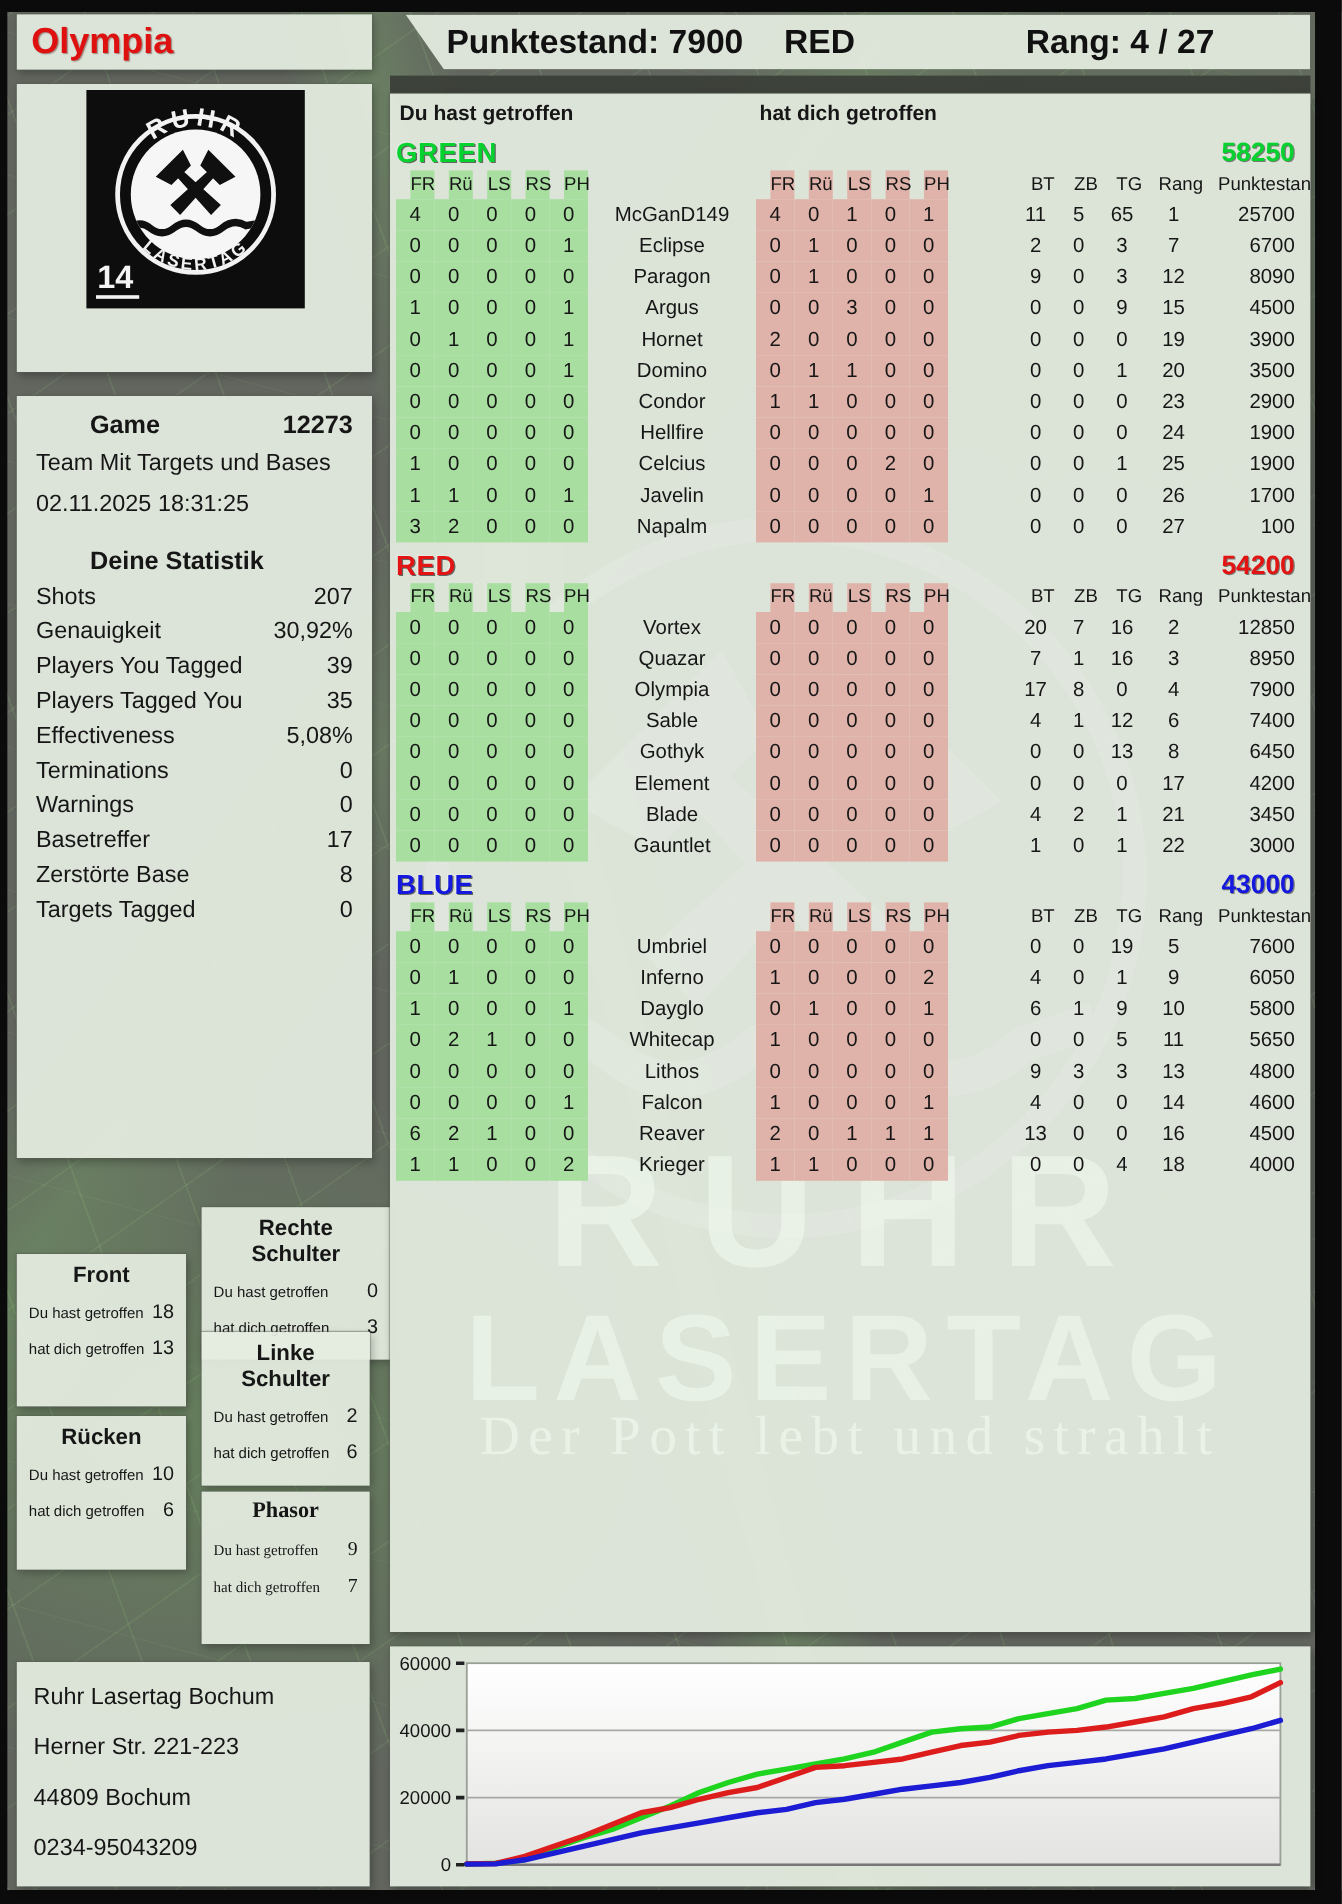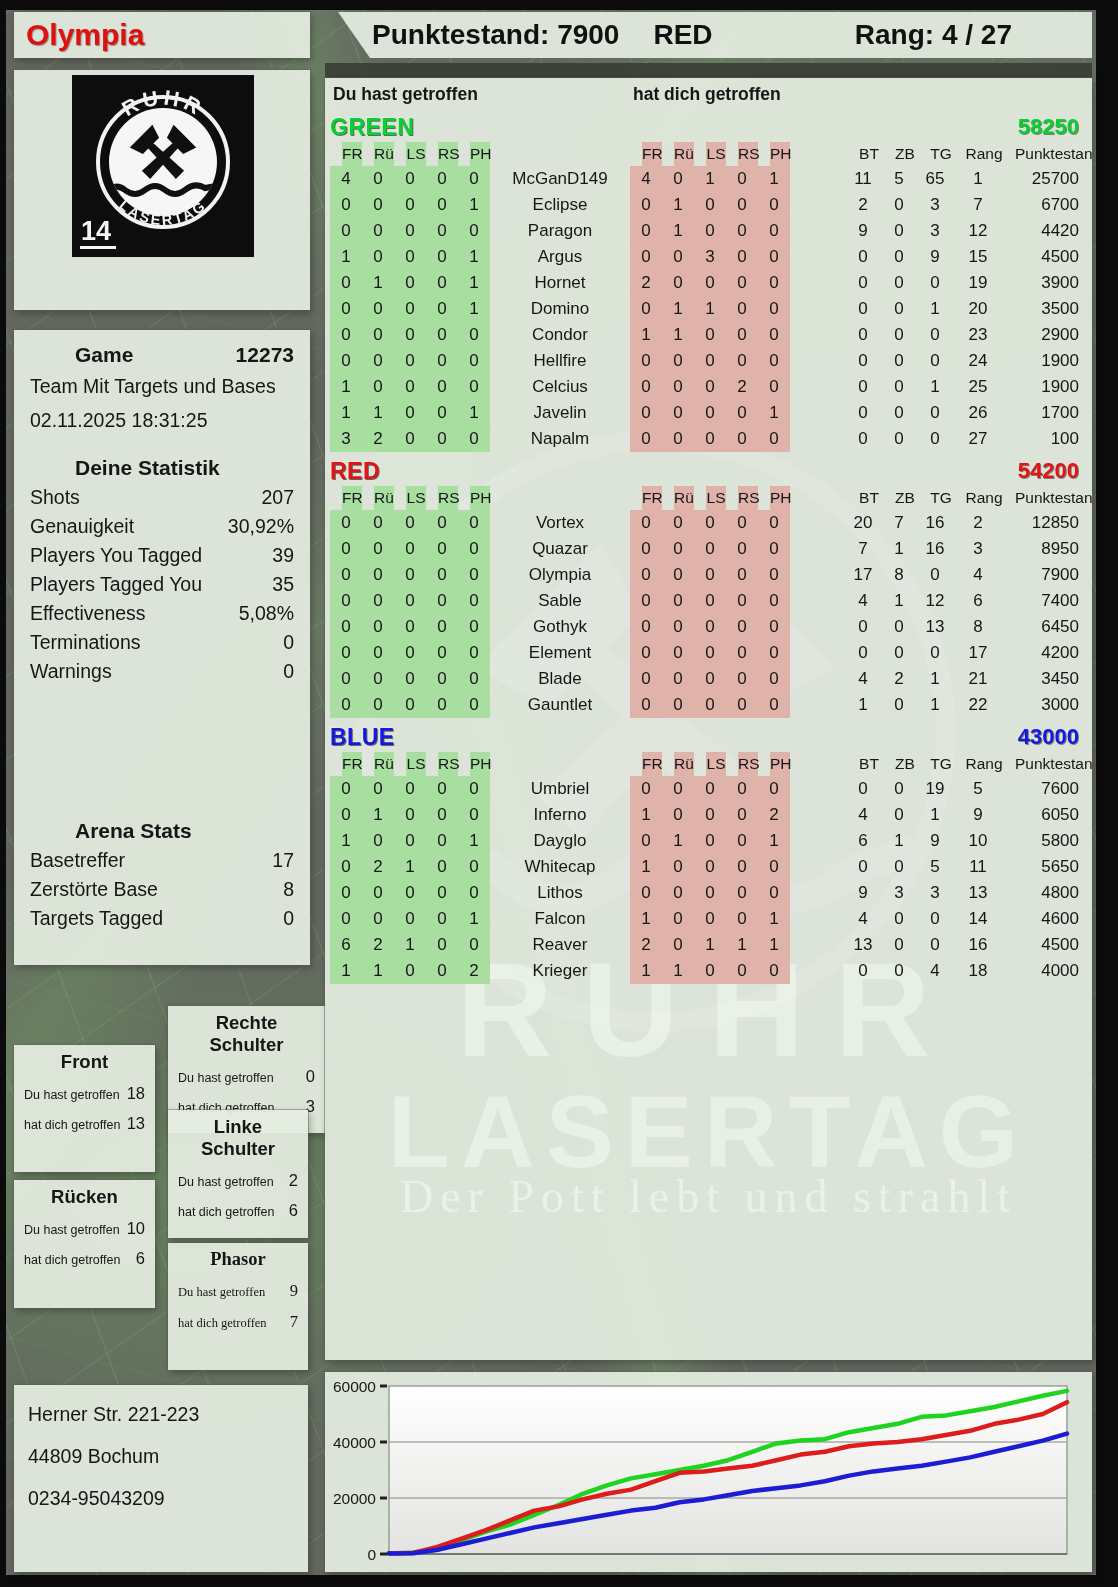--- a/index.html
+++ b/index.html
@@ -188,21 +188,20 @@
       </div>
       <div class="info-row">
         <span>Terminations</span>
         <span>0</span>
       </div>
       <div class="info-row">
         <span>Warnings</span>
         <span>0</span>
       </div>
     </div>
-  <div class="info-head" id="arena-title">Arena Stats</div>
   <div id="arena-rows">
       <div class="info-row">
         <span>Basetreffer</span>
         <span>17</span>
       </div>
       <div class="info-row">
         <span>Zerstörte Base</span>
         <span>8</span>
       </div>
       <div class="info-row">
@@ -262,20 +261,21 @@
       <span class="zlabel">Du hast getroffen</span>
       <span class="zval">9</span>
     </div>
     <div class="zrow">
       <span class="zlabel">hat dich getroffen</span>
       <span class="zval">7</span>
     </div>
   </div>
 
 <div class="panel address-panel" id="address">
+    <div>Ruhr Lasertag Bochum</div>
     <div>Herner Str. 221-223</div>
     <div>44809 Bochum</div>
     <div>0234-95043209</div>
   </div>
 
 <div class="main-topstrip"></div>
 <div class="panel main-panel">
   <svg class="wm-logo" viewBox="0 0 200 200">
     <circle cx="100" cy="98" r="88" fill="none" stroke="#ffffff" stroke-width="6"></circle>
     <g fill="#ffffff">
@@ -365,21 +365,21 @@
           <span class="cr">0</span>
           <span class="cr">1</span>
           <span class="cr">0</span>
           <span class="cr">0</span>
           <span class="cr">0</span>
           <span></span>
           <span class="cs">9</span>
           <span class="cs">0</span>
           <span class="cs">3</span>
           <span class="crang">12</span>
-          <span class="cpunkte">4420</span>
+          <span class="cpunkte">8090</span>
         </div>
         <div class="trow">
           <span class="cg">1</span>
           <span class="cg">0</span>
           <span class="cg">0</span>
           <span class="cg">0</span>
           <span class="cg">1</span>
           <span class="cname">Argus</span>
           <span class="cr">0</span>
           <span class="cr">0</span>

